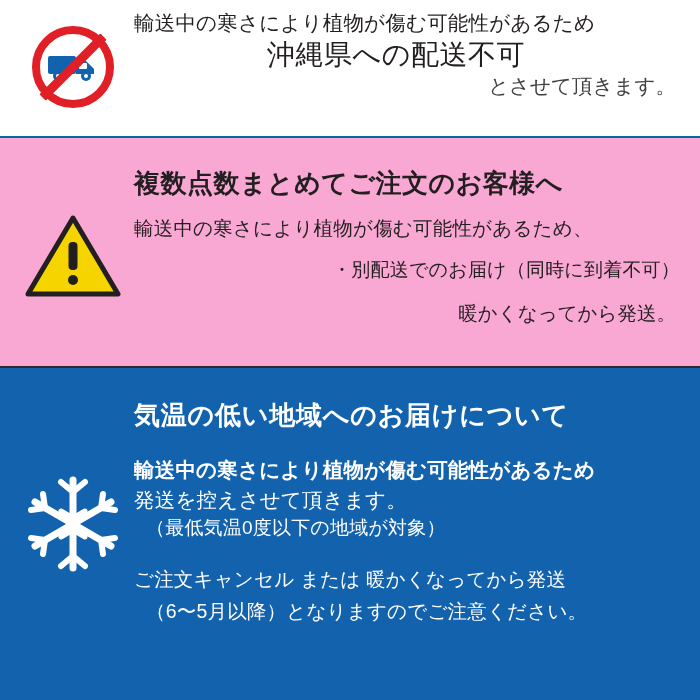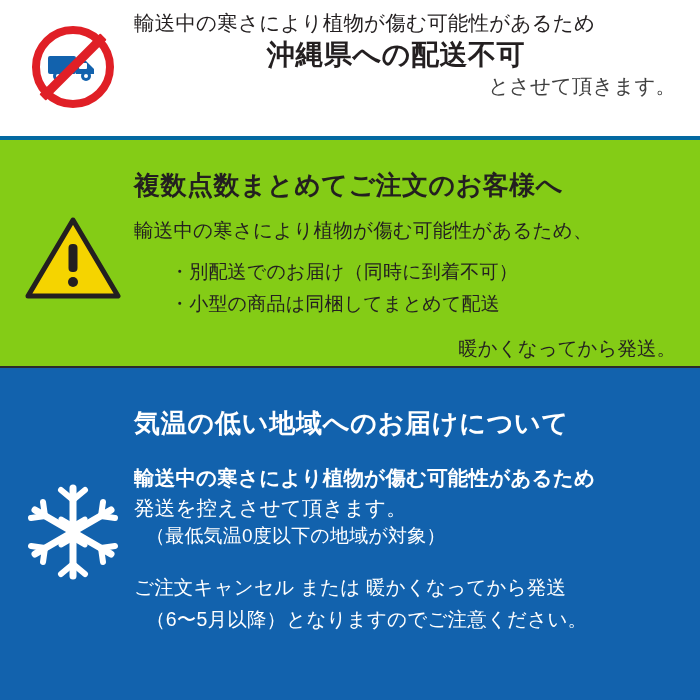--- a/index.html
+++ b/index.html
@@ -72,44 +72,44 @@
   .w-line1 {
     font-size: 20.5px;
     color: #231f20;
     letter-spacing: 0.2px;
     line-height: 1.25;
     text-align: left;
     padding-left: 2px;
   }
   .w-line2 {
     font-size: 28px;
-    font-weight: bold;
+    font-weight: normal;
     color: #231f20;
     letter-spacing: 0.5px;
     line-height: 1.35;
     text-align: center;
     padding-right: 20px;
   }
   .w-line3 {
     font-size: 20.5px;
     color: #404040;
     line-height: 1.3;
     text-align: right;
     padding-right: 4px;
   }
 
   
   .sec-cream {
-    background: #84cc16;
+    background: #f9a8d4;
     height: 232px;
     display: flex;
     align-items: flex-start;
     box-sizing: border-box;
     padding: 14px 14px 0 14px;
-    border-top: 4px solid #0369a1;
+    border-top: 2px solid #0369a1;
     border-bottom: 2px solid #2b2b2b;
   }
   .warn {
     width: 96px;
     height: 84px;
     position: relative;
     margin-top: 62px;
   }
   .warn svg { display: block; }
 
@@ -123,20 +123,21 @@
   }
   .c-sub {
     font-size: 19.5px;
     color: #231f20;
     letter-spacing: 0.2px;
     padding-left: 2px;
     margin-bottom: 12px;
   }
   .c-bullets {
     padding-left: 38px;
+    text-align: right;
   }
   .c-bullet {
     font-size: 19px;
     color: #231f20;
     line-height: 1.7;
     letter-spacing: 0.2px;
   }
   .c-foot {
     font-size: 19.5px;
     color: #231f20;
@@ -145,21 +146,21 @@
     margin-top: 14px;
   }
 
   
   .sec-blue {
     background: #1262ad;
     flex: 1 1 auto;
     display: flex;
     align-items: flex-start;
     box-sizing: border-box;
-    padding: 16px 14px 0 14px;
+    padding: 8px 14px 0 14px;
     color: #ffffff;
   }
   .snow {
     width: 104px;
     height: 104px;
     margin-top: 96px;
   }
   .b-head {
     font-size: 26px;
     font-weight: bold;
@@ -236,21 +237,20 @@
           <rect x="43.5" y="28" width="9" height="28" rx="4" fill="#231f20"></rect>
           <circle cx="48" cy="66" r="5" fill="#231f20"></circle>
         </svg>
       </div>
     </div>
     <div class="text-col">
       <div class="c-head">複数点数まとめてご注文のお客様へ</div>
       <div class="c-sub">輸送中の寒さにより植物が傷む可能性があるため、</div>
       <div class="c-bullets">
         <div class="c-bullet">・別配送でのお届け（同時に到着不可）</div>
-        <div class="c-bullet">・小型の商品は同梱してまとめて配送</div>
       </div>
       <div class="c-foot">暖かくなってから発送。</div>
     </div>
   </section>
 
   <section class="sec-blue">
     <div class="icon-col">
       <div class="snow">
         <svg width="104" height="104" viewBox="0 0 104 104" aria-hidden="true">
           <g stroke="#ffffff" stroke-width="7" stroke-linecap="round">

